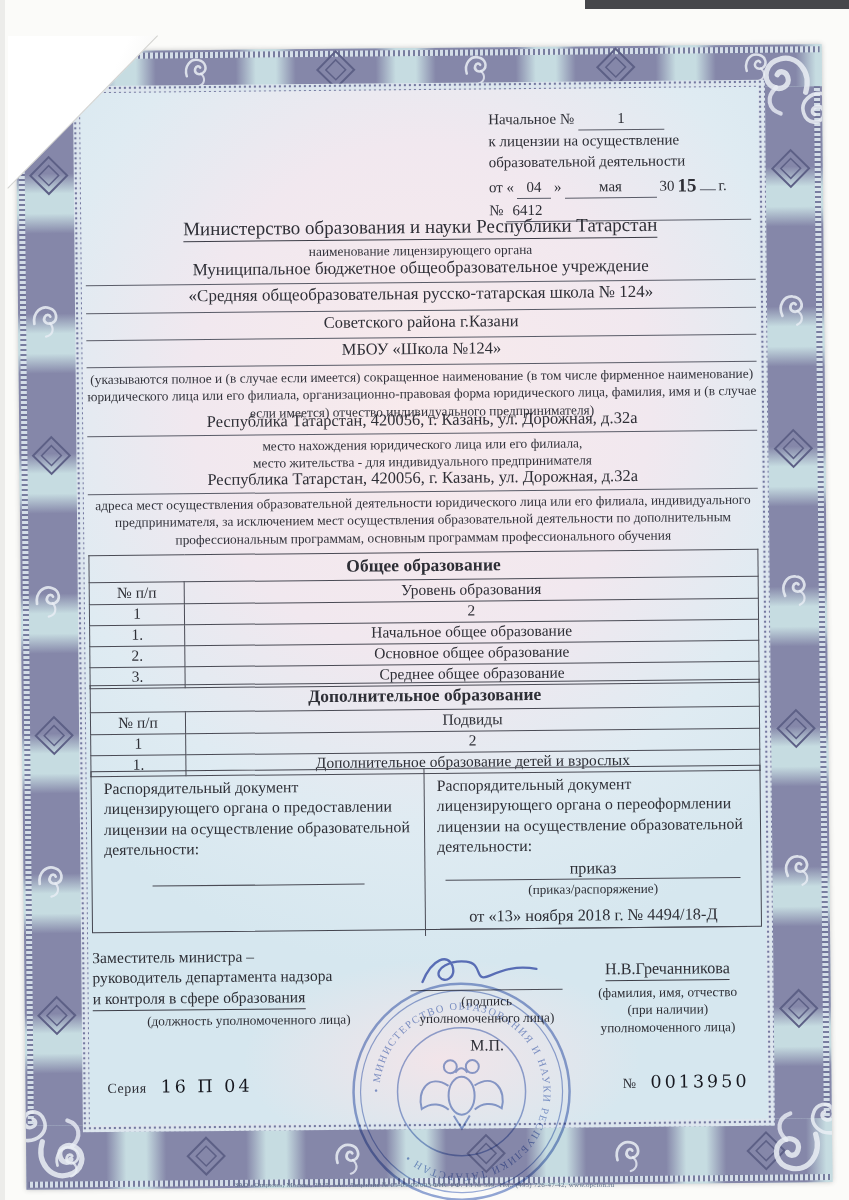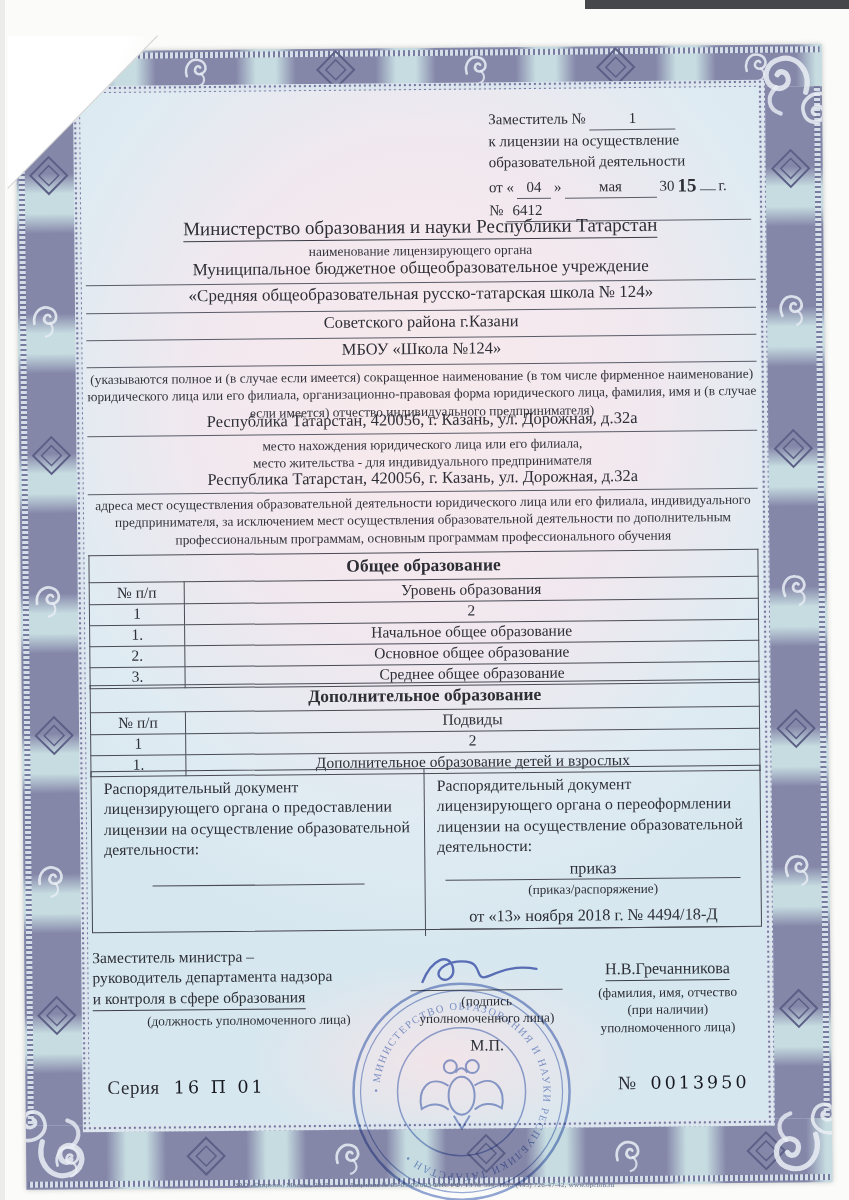--- a/index.html
+++ b/index.html
@@ -79,21 +79,21 @@
   .sigline{height:48px;border-bottom:1.2px solid #4a4b55;position:relative;}
   .sig-mid .cap{font-size:13.3px;line-height:1.3;margin-top:2px;}
   .mp{font-size:16px;margin-top:9px;}
   .sig-right{left:484px;top:872px;width:190px;text-align:center;}
   .sig-right .nm{font-size:16.2px;}
   .sig-right .cap{font-size:13.3px;line-height:1.3;margin-top:3px;}
 
   
   .series-row{position:absolute;left:18px;right:18px;top:984px;display:flex;justify-content:space-between;align-items:baseline;}
   .letterpress{font-family:"DejaVu Serif", serif;letter-spacing:3px;font-size:17.5px;color:#17181f;}
-  .series-label{font-size:19px;margin-right:10px;letter-spacing:.5px;}
+  .series-label{font-size:14px;margin-right:10px;letter-spacing:.5px;}
 
   .stamp{position:absolute;left:257px;top:887px;width:230px;height:230px;z-index:4;
          mix-blend-mode:multiply;opacity:.85;}
   .sig-svg{position:absolute;left:4px;bottom:-4px;}
 
   .fold{position:absolute;left:8px;top:36px;width:150px;height:152px;z-index:6;
         background:linear-gradient(115deg,#ffffff 55%,#ebebe8 100%);
         clip-path:polygon(0 0,100% 0,0 100%);}
   .fold-crease{position:absolute;left:158px;top:36px;width:214px;height:0;z-index:7;
         border-top:1.6px solid #d2d2cf;transform:rotate(134.5deg);transform-origin:0 0;}
@@ -166,21 +166,21 @@
       <use href="#cfl" transform="translate(10,1132) scale(1,-1)"></use>
       <use href="#cfl" transform="translate(796,1132) scale(-1,-1)"></use>
     </svg>
 
     <div class="hole-frame"></div>
 
     <div class="content">
 
       <div class="abs hdr">
         <div class="row">
-          <span>Заместитель №</span>
+          <span>Начальное №</span>
           <span class="u" style="width:86px">1</span>
         </div>
         <div>к лицензии на осуществление</div>
         <div>образовательной деятельности</div>
         <div class="daterow">
           <span>от «</span>
             <span class="u" style="width:34px">04</span>
             <span>»</span>
           <span class="u" style="width:92px">мая</span>
           <span>30</span>
@@ -303,21 +303,21 @@
         <div class="cap">
           <div>(фамилия, имя, отчество</div>
           <div>(при наличии)</div>
           <div>уполномоченного лица)</div>
         </div>
       </div>
 
       <div class="series-row">
         <span>
           <span class="series-label">Серия</span>
-          <span class="letterpress">16 П 01</span>
+          <span class="letterpress">16 П 04</span>
         </span>
         <span>
           <span class="series-label">№</span>
           <span class="letterpress">0013950</span>
         </span>
       </div>
 
       <svg class="stamp" viewBox="0 0 230 230">
         <g fill="none" stroke="#5e7bc1">
           <circle cx="115" cy="115" r="108" stroke-width="2.5" opacity="0.8"></circle>

